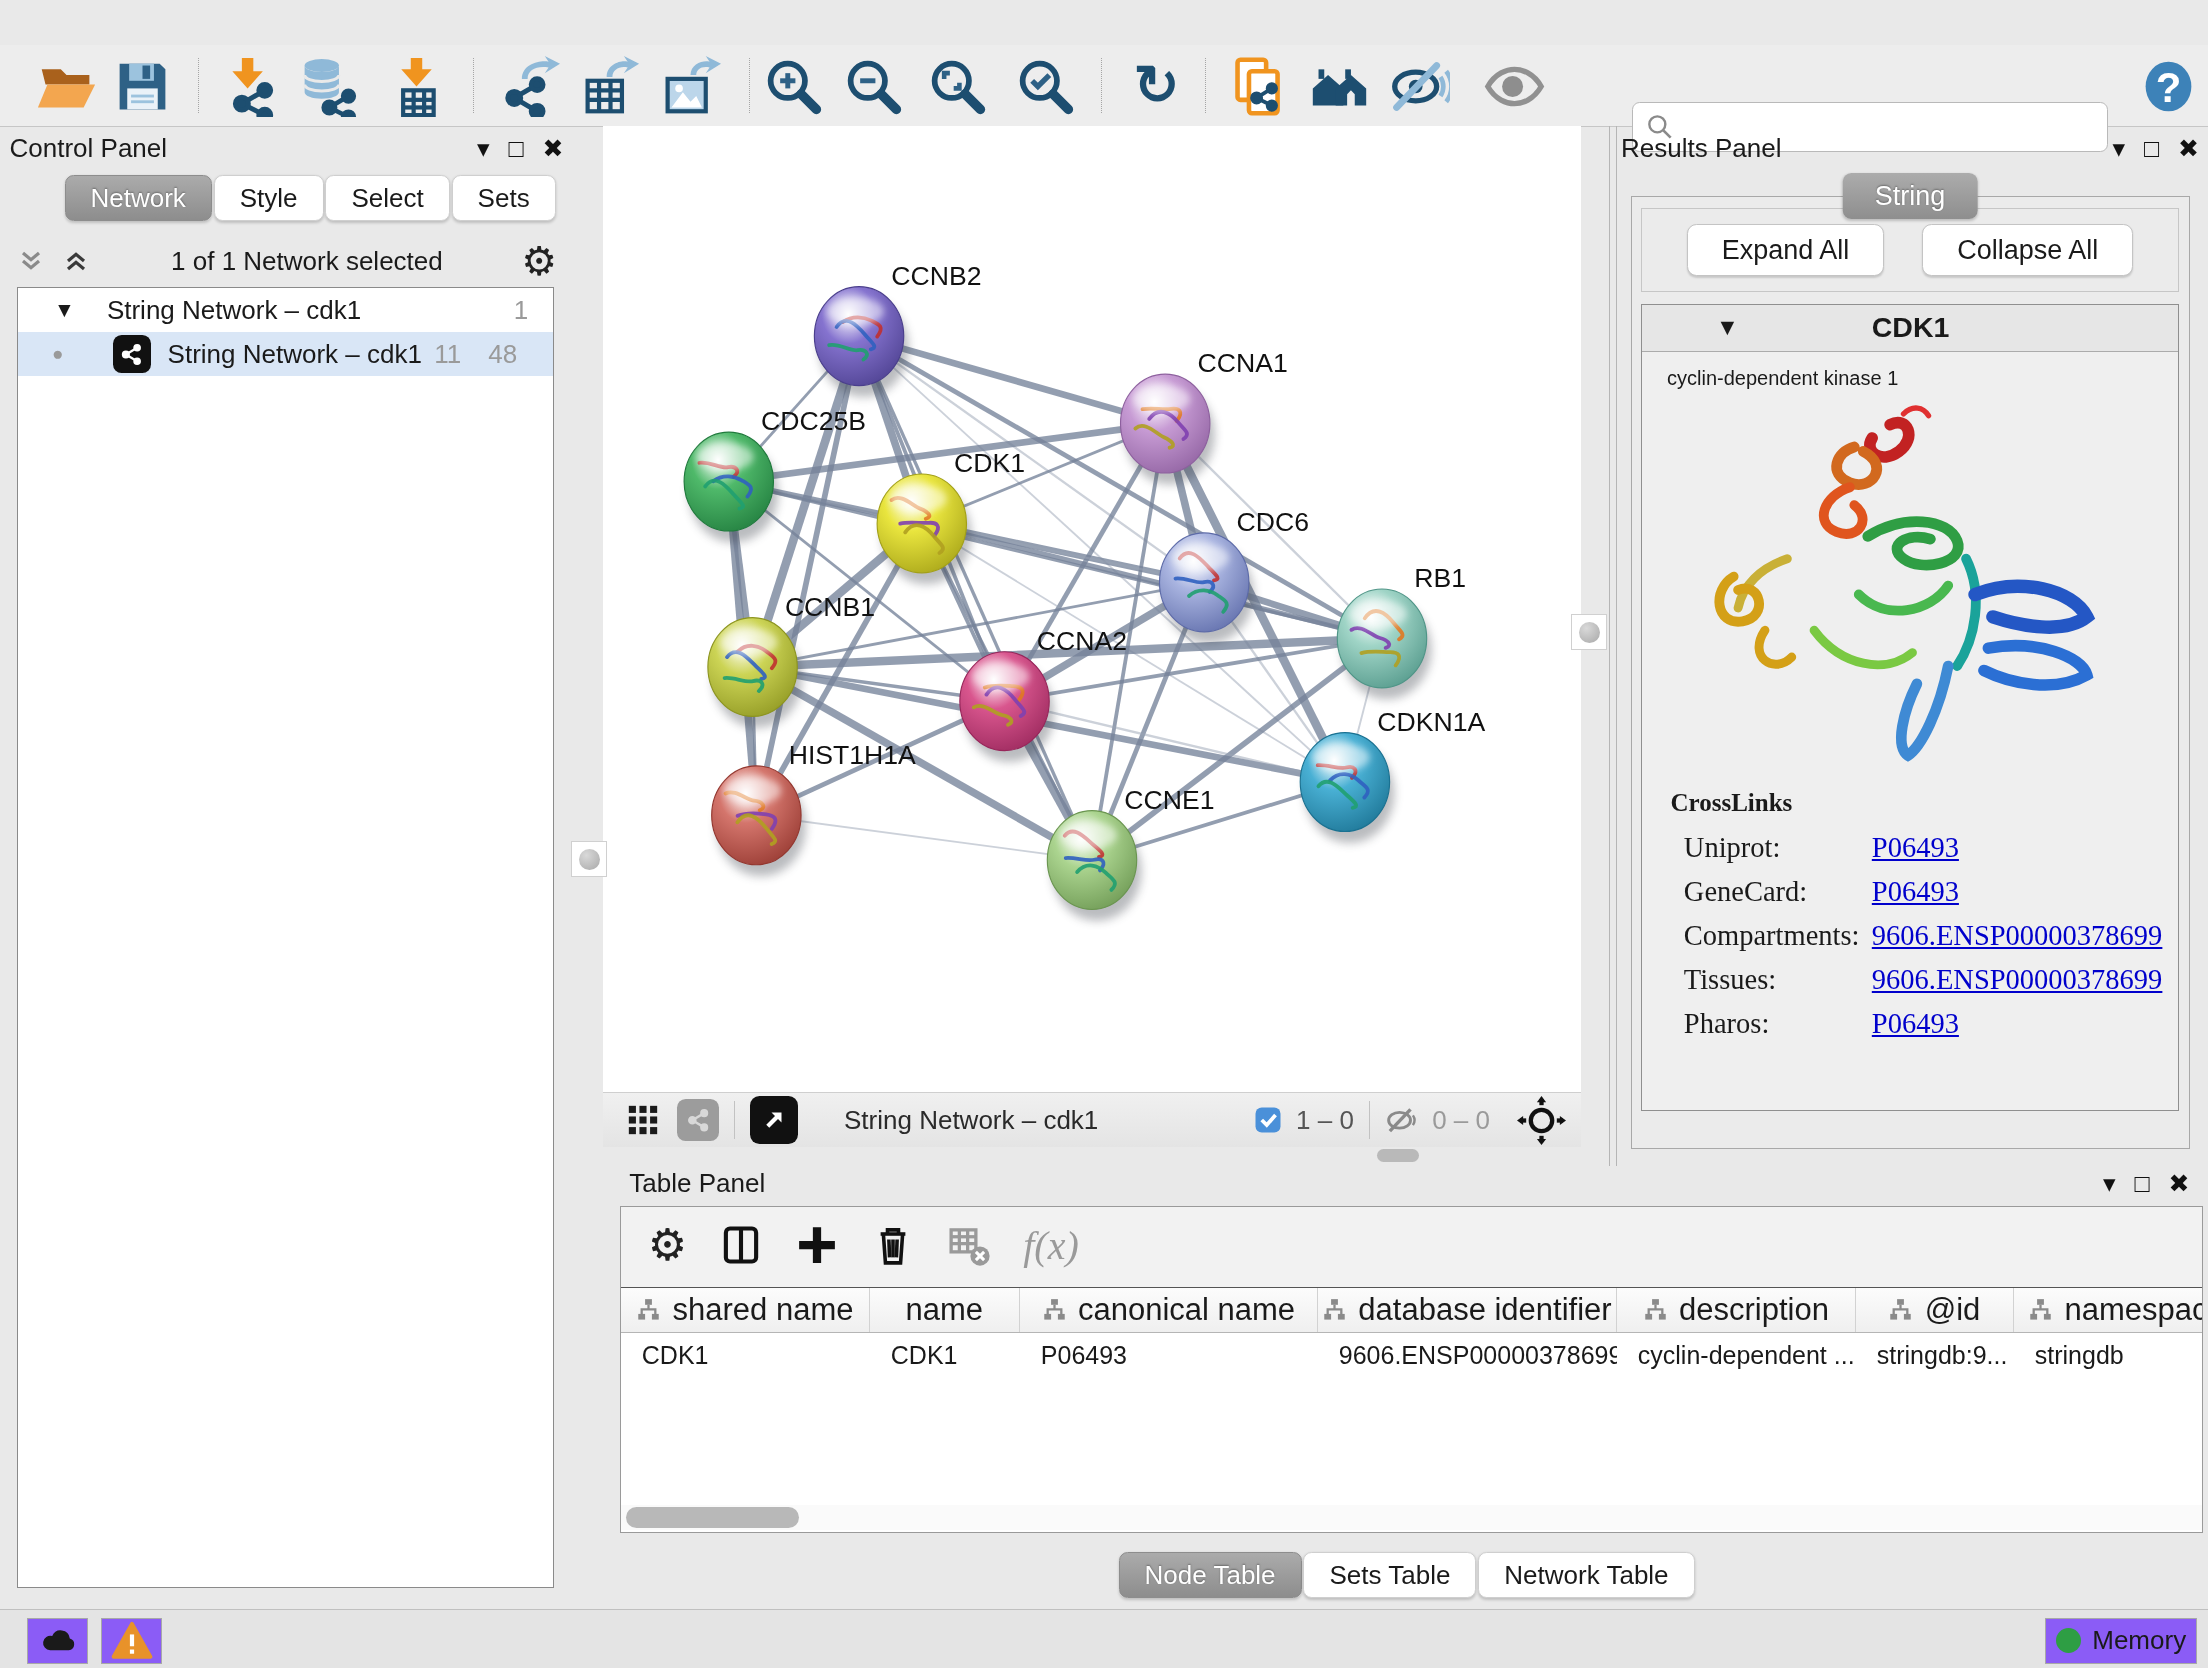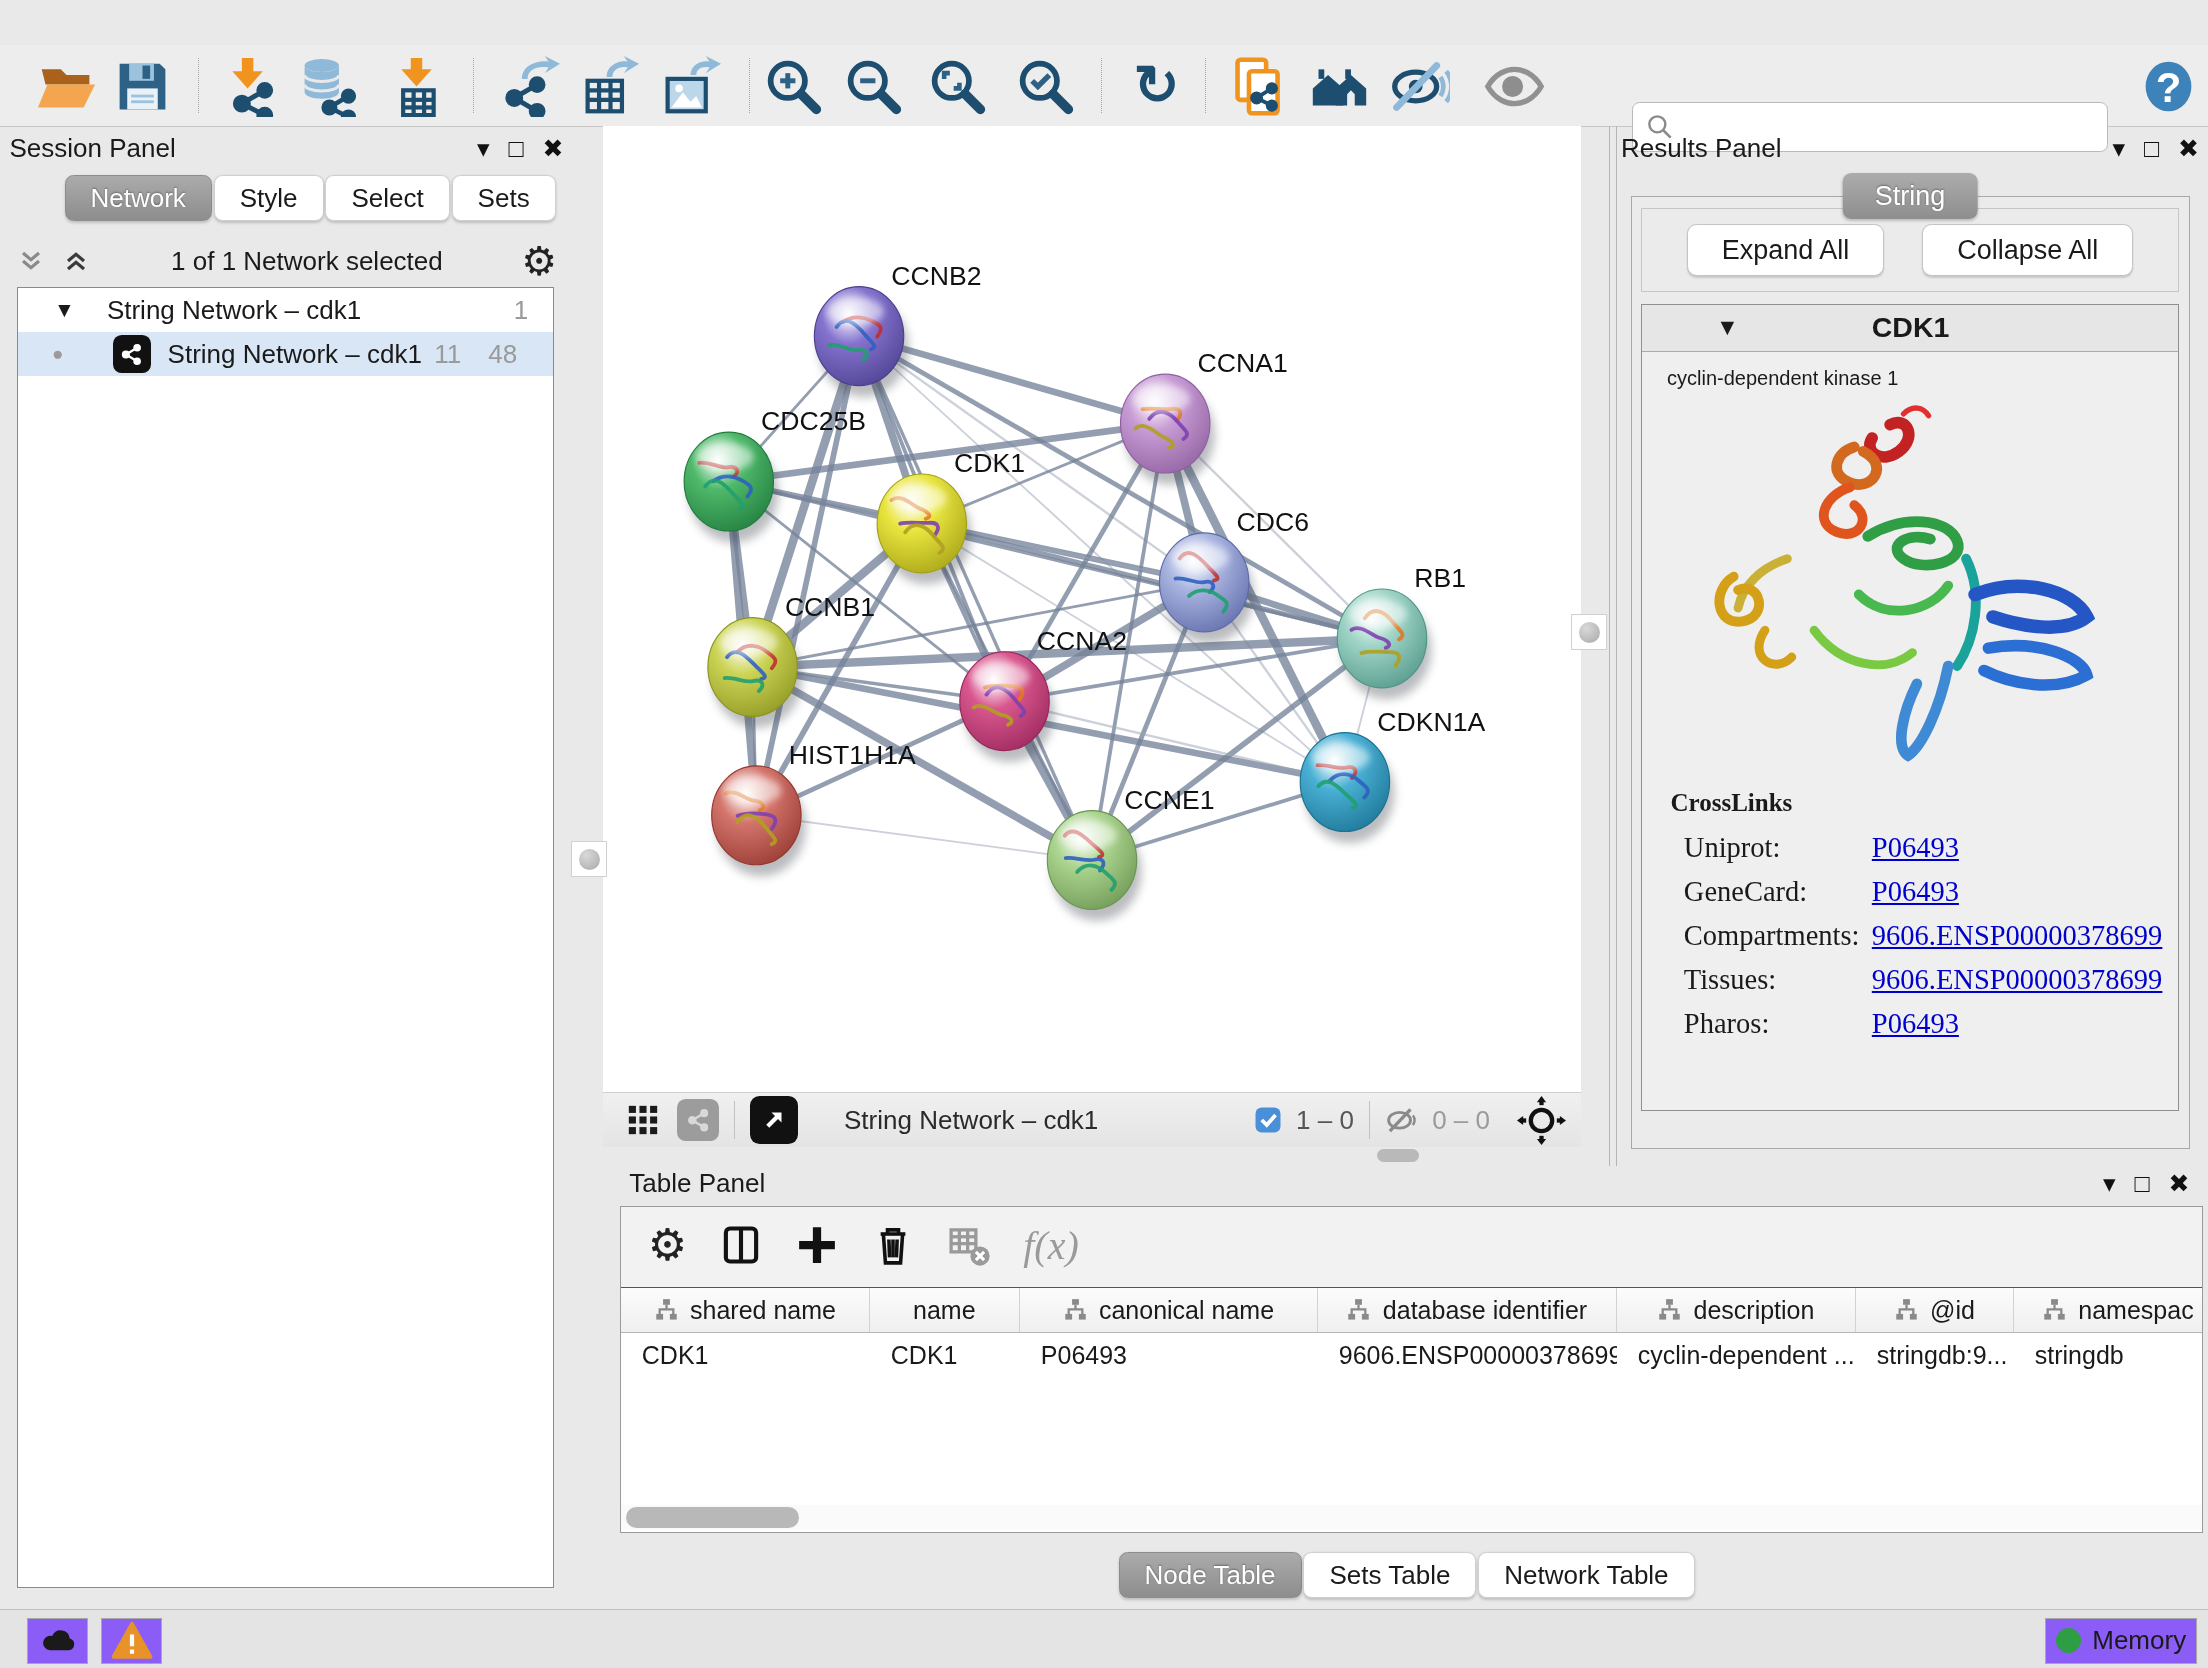--- a/index.html
+++ b/index.html
@@ -82,21 +82,21 @@
   
   #table-panel{position:absolute;left:616px;top:1168px;width:1583px;height:439px;}
   #tp-box{position:absolute;left:3.8px;top:38px;width:1581px;height:325px;background:#f2f2f2;
     border:1.9px solid #9a9a9a;}
   #tp-toolbar{height:76px;display:flex;align-items:center;gap:32px;padding-left:27px;}
   #tp-fx{font-family:"Liberation Serif",serif;font-style:italic;font-size:40px;color:#9a9a9a;}
   #tp-table{position:absolute;left:0;top:80px;right:0;bottom:0;background:#fff;
     border-top:1.9px solid #555;overflow:hidden;}
   #thead-row{display:flex;height:44px;background:linear-gradient(#fcfcfc,#efefef);
     border-bottom:1.9px solid #b5b5b5;}
-  .th{display:flex;align-items:center;justify-content:center;gap:11.4px;font-size:25px;
+  .th{display:flex;align-items:center;justify-content:center;gap:11.4px;font-size:31px;
     border-right:1px solid #d2d2d2;box-sizing:border-box;flex:none;}
   #tbody-row{display:flex;height:44px;background:#fff;}
   .td{font-size:25px;padding-left:21px;display:flex;align-items:center;box-sizing:border-box;flex:none;
     white-space:nowrap;overflow:hidden;}
   #hscroll{position:absolute;left:0;bottom:1.9px;width:100%;height:25px;background:#fafafa;}
   #hscroll .thumb{position:absolute;left:5.7px;top:1.9px;width:173px;height:21px;border-radius:10.5px;
     background:#b8b8b8;}
   #tp-tabs{position:absolute;left:0;top:384px;width:100%;display:flex;justify-content:center;}
   
   #bottombar{position:absolute;left:0;top:1609px;width:100%;height:59px;background:#e4e4e4;
@@ -288,21 +288,21 @@
     <div class="tb-ic" style="left:2138px">
       <svg viewBox="0 0 32 32" width="61" height="61">
           <ellipse cx="16" cy="16" rx="12" ry="13" fill="#3d82b8"></ellipse>
           <text x="16" y="24" text-anchor="middle" font-size="22" font-weight="bold" fill="#fff" font-family="Liberation Sans,sans-serif">?</text>
         </svg>
     </div>
   </div>
 
   <div id="control-panel">
     <div class="panel-hdr">
-      <span>Session Panel</span>
+      <span>Control Panel</span>
       <span class="win-btns">
         <span>▾</span>
         <span>□</span>
         <span>✖</span>
       </span>
     </div>
     <div id="cp-tabs">
         <span class="tab active">Network</span>
         <span class="tab">Style</span>
         <span class="tab">Select</span>

